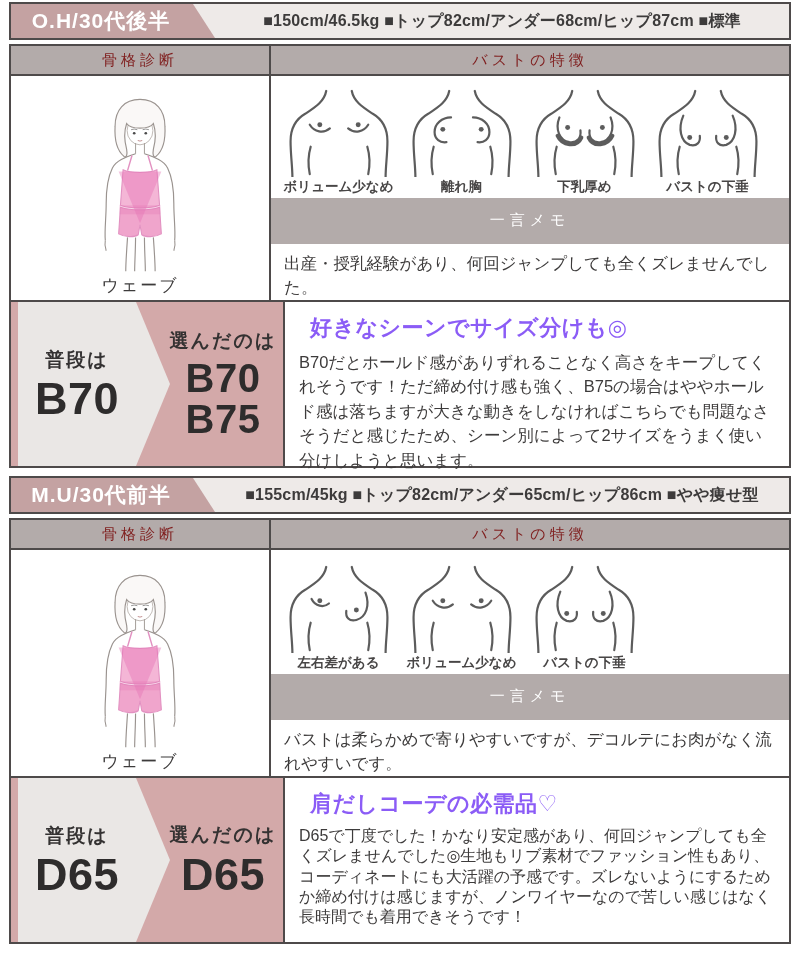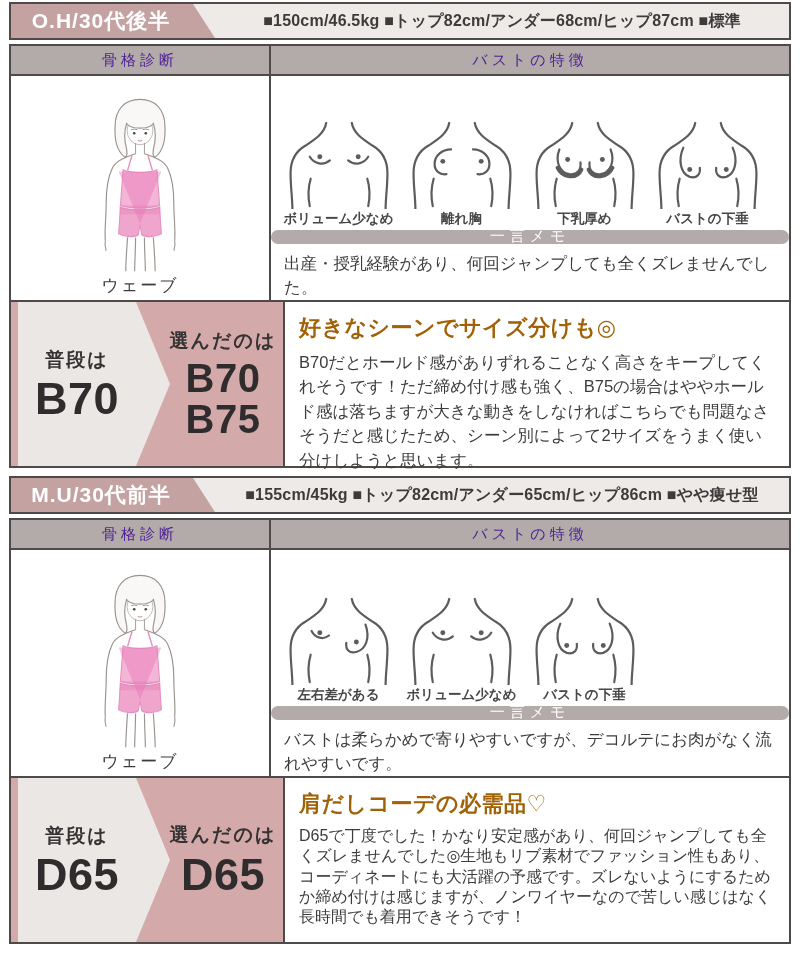--- a/index.html
+++ b/index.html
@@ -32,40 +32,40 @@
     padding-right:24px;font-weight:bold;font-size:21px;letter-spacing:1px;
     flex:0 0 auto;
   }
   .stats{
     flex:1;display:flex;align-items:center;justify-content:center;
     font-size:16px;font-weight:600;letter-spacing:.2px;white-space:nowrap;
   }
   
   .table{border:2px solid var(--c-border);margin-top:4px}
   .thead{display:flex;height:30px;background:var(--c-header);border-bottom:2px solid var(--c-border)}
-  .th{color:#4c1d95;font-size:15px;letter-spacing:4px;display:flex;align-items:center;justify-content:center}
+  .th{color:#7f1d1d;font-size:15px;letter-spacing:4px;display:flex;align-items:center;justify-content:center}
   .col-left{width:260px;border-right:2px solid var(--c-border);flex:0 0 auto}
   .col-right{flex:1}
   .tbody{display:flex;height:224px}
   .tbody.t2{height:226px}
   .cell-left{
     width:260px;border-right:2px solid var(--c-border);flex:0 0 auto;
     display:flex;flex-direction:column;align-items:center;justify-content:flex-end;
     padding-bottom:3px;background:#fff;
   }
   .figure-label{font-size:17px;letter-spacing:2px;margin-top:1px}
   .cell-right{flex:1;display:flex;flex-direction:column;background:#fff}
   .busts{flex:1;display:flex;align-items:flex-end;padding:4px 0 2px 8px;gap:4px}
   .bust{width:119px;display:flex;flex-direction:column;align-items:center;flex:0 0 auto}
   .bust svg{width:106px;height:88px}
   .bust-label{font-size:13.5px;font-weight:bold;color:#484646;margin-top:1px;white-space:nowrap}
   .memo-bar{
-    height:14px;background:var(--c-header);color:#fff;flex:0 0 auto;
+    height:46px;background:var(--c-header);color:#fff;flex:0 0 auto;
     display:flex;align-items:center;justify-content:center;
-    font-size:15px;letter-spacing:5px;border-radius:14px;
+    font-size:15px;letter-spacing:5px;
   }
   .memo-text{padding:7px 13px 0;font-size:16.5px;line-height:1.5}
   
   .size-row{border:2px solid var(--c-border);margin-top:-2px;height:168px;display:flex}
   .size-left{width:274px;flex:0 0 auto;border-right:2px solid var(--c-border);position:relative;background:var(--c-pink)}
   .arrow-block{
     position:absolute;left:7px;top:0;bottom:0;width:152px;background:var(--c-gray);
     clip-path:polygon(0 0,118px 0,152px 50%,118px 100%,0 100%);
     display:flex;flex-direction:column;align-items:center;justify-content:center;
     padding-right:34px;gap:3px;
@@ -73,21 +73,21 @@
   .usual-label,.chosen-label{font-size:19px;font-weight:bold;color:#343232;letter-spacing:2px}
   .usual-size{font-size:45px;font-weight:bold;color:#2e2c2c;letter-spacing:.5px;line-height:1}
   .chosen-block{
     position:absolute;left:152px;right:0;top:0;bottom:0;
     display:flex;flex-direction:column;align-items:center;justify-content:center;
   }
   .chosen-label{margin-bottom:4px}
   .chosen-size{font-size:40px;font-weight:bold;color:#2e2c2c;line-height:1.02;letter-spacing:.5px}
   .chosen-size.big{font-size:45px}
   .review{flex:1;padding:9px 16px 6px 14px;background:#fff}
-  .review h2{font-size:22px;color:#a16207;letter-spacing:.5px;margin:2px 0 7px;font-weight:bold}
+  .review h2{font-size:22px;color:#8b5cf6;letter-spacing:.5px;margin:2px 11px 7px;font-weight:bold}
   .review p{font-size:16.5px;line-height:1.48}
   .review p.tight{font-size:16px;line-height:1.27}
   .defs-holder{position:absolute;width:0;height:0;overflow:hidden}
 </style>
 </head>
 <body>
 
 <svg class="defs-holder" aria-hidden="true">
   <defs>
     <g id="torso-frame" stroke="#5c5c5c" stroke-width="2.4" fill="none" stroke-linecap="round">

